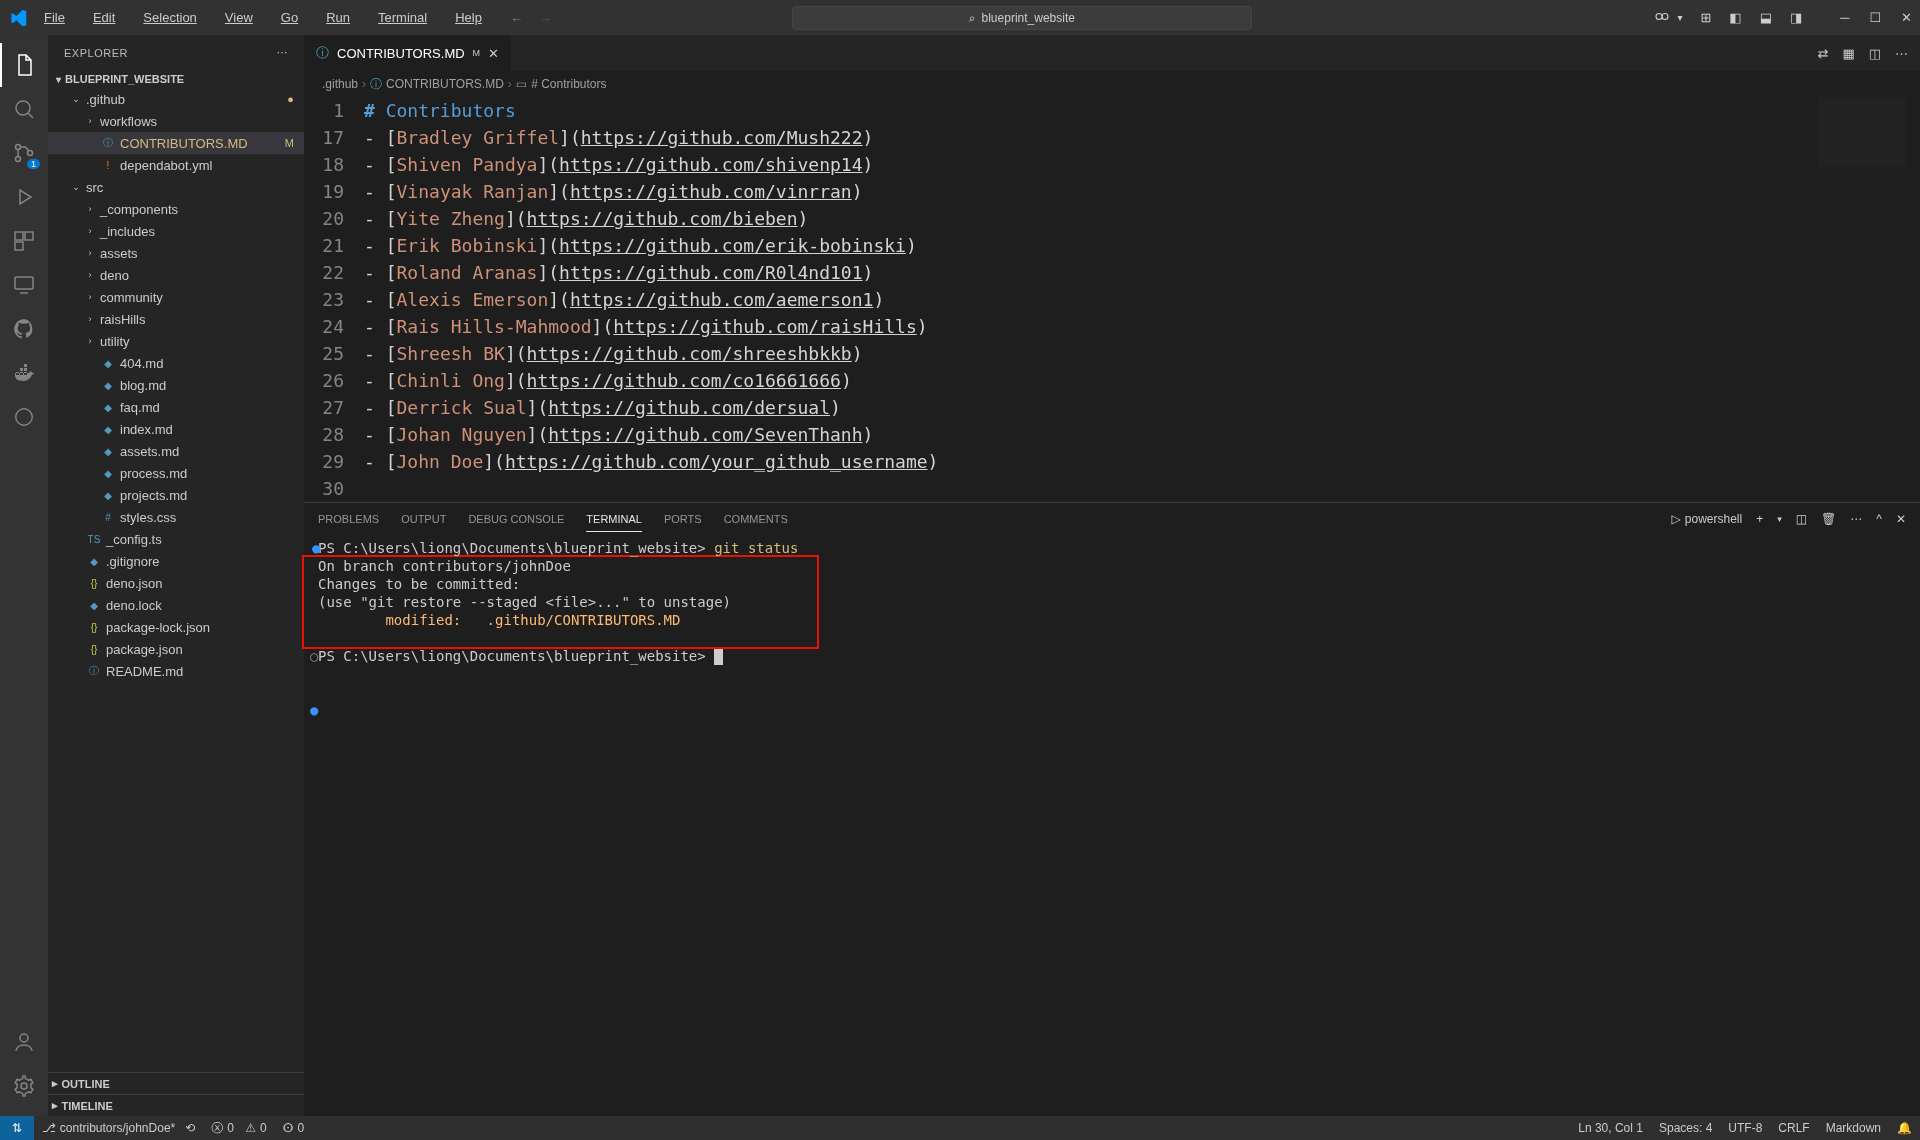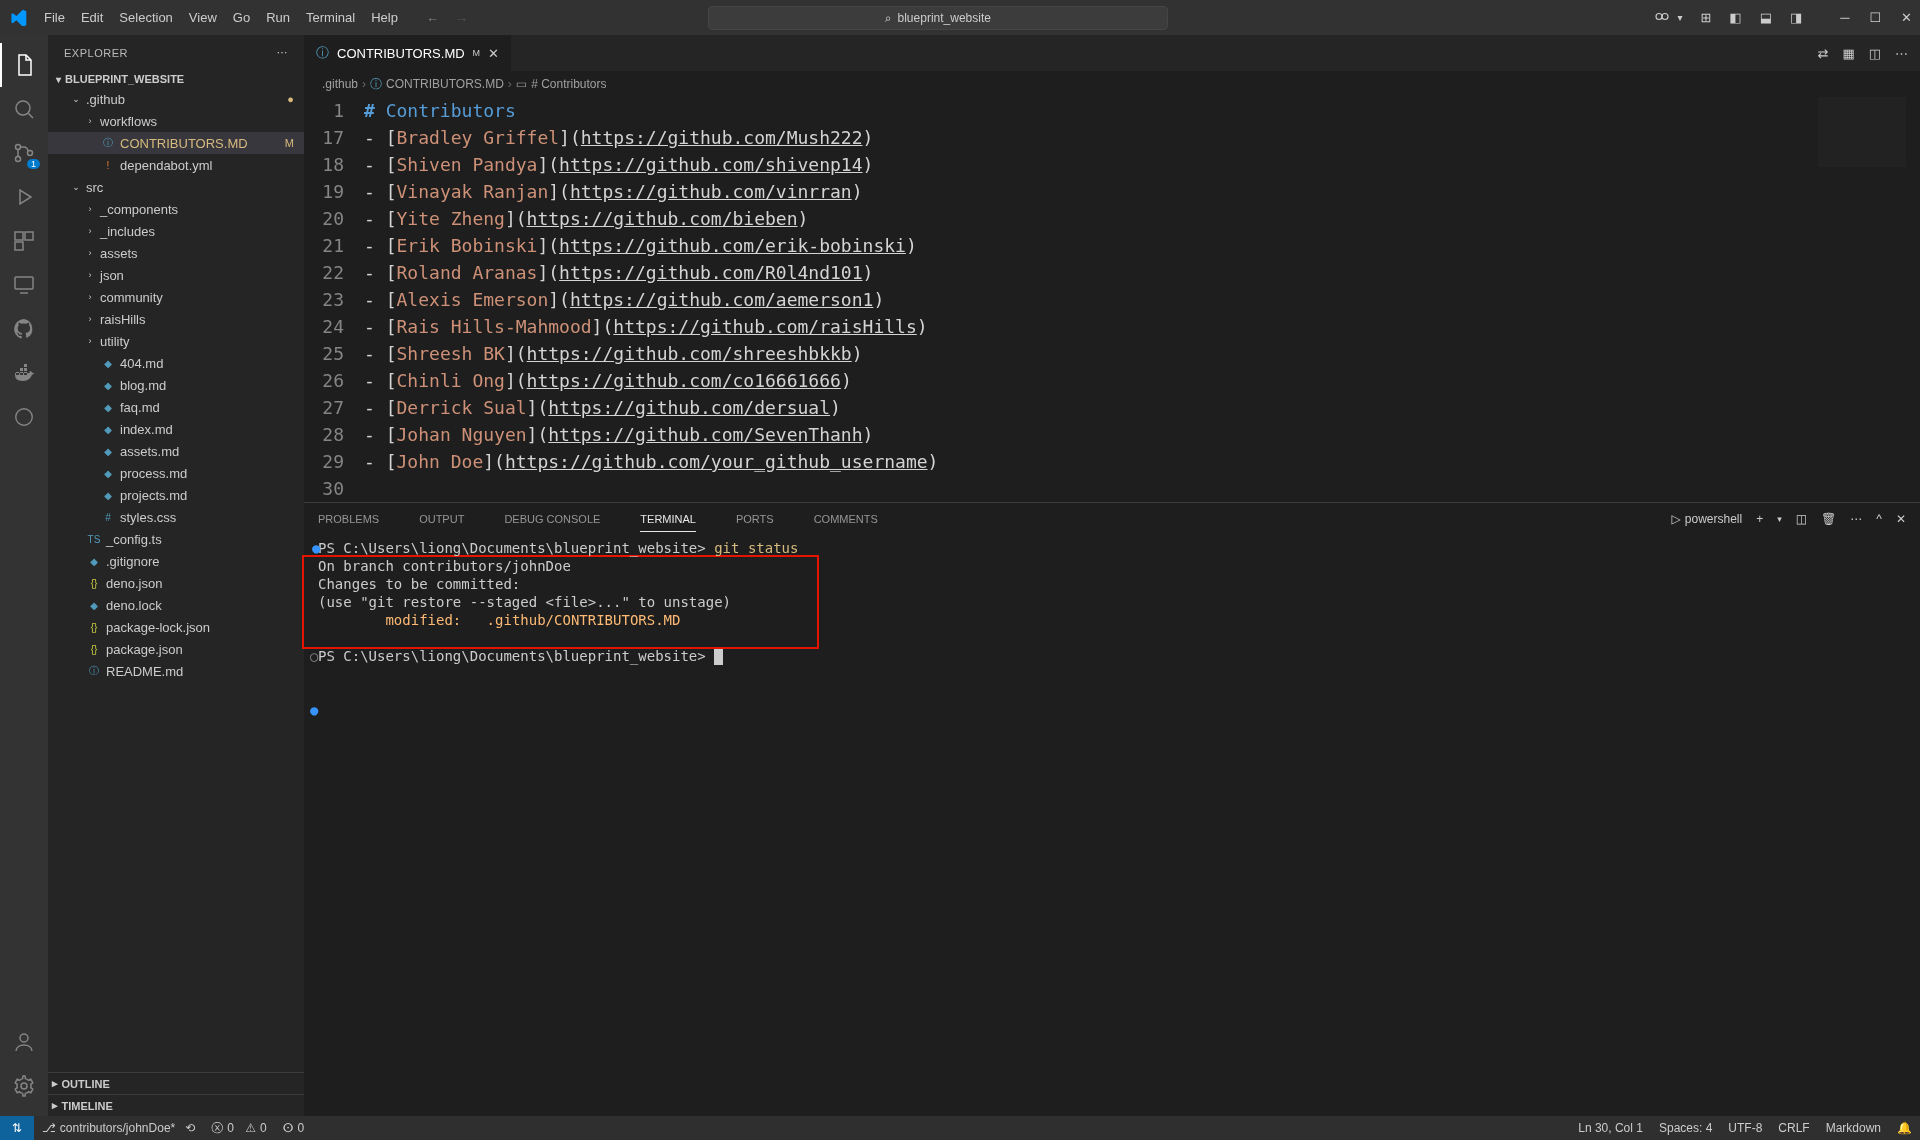--- a/index.html
+++ b/index.html
@@ -15,21 +15,21 @@
 }
 
 .titlebar {
   height: 35px;
   background: #323233;
   display: flex;
   align-items: center;
   padding: 0 8px;
 }
 .titlebar .logo { width: 20px; height: 20px; margin-right: 8px; display:flex;align-items:center;justify-content:center;}
-.titlebar .menu-items { display: flex; gap: 0; }
+.titlebar .menu-items { display: flex; gap: 12px; text-decoration: underline; }
 .titlebar .menu-item { padding: 0 8px; font-size: 13px; color:#ccc; cursor:pointer;}
 .titlebar .nav-arrows { display:flex; gap:16px; margin-left: 20px; color:#888;}
 .titlebar .search-box {
   flex:0 0 auto; margin-left: 240px;
   width: 460px; height: 24px;
   background: #3c3c3c; border: 1px solid #454545; border-radius:4px;
   display:flex; align-items:center; justify-content:center; gap:6px;
   color:#ccc; font-size:12px;
 }
 .titlebar .right-controls { margin-left:auto; display:flex; gap:18px; align-items:center; color:#ccc;}
@@ -81,21 +81,21 @@
 .code-content{flex:1;white-space:pre;color:#d4d4d4;}
 .c-punct{color:#d4d4d4;}
 .c-hash{color:#569cd6;font-weight:bold;}
 .c-title{color:#569cd6;font-weight:normal;}
 .c-bracket{color:#ce9178;}
 .c-link{color:#d4d4d4;text-decoration:underline;}
 .c-paren{color:#d4d4d4;}
 .minimap{position:absolute;right:14px;top:0;width:88px;height:70px;background:#252526;opacity:0.65;font-size:2px;line-height:3px;color:#888;overflow:hidden;padding:4px;}
 
 .panel{flex:1;border-top:1px solid #3c3c3c;display:flex;flex-direction:column;background:#1e1e1e;min-height:0;}
-.panel-tabs{height:32px;display:flex;align-items:center;padding:0 14px;gap:40px;font-size:11px;color:#969696;}
+.panel-tabs{height:32px;display:flex;align-items:center;padding:0 14px;gap:22px;font-size:11px;color:#969696;}
 .panel-tab{cursor:pointer;padding:6px 0;}
 .panel-tab.active{color:#e7e7e7;border-bottom:1px solid #e7e7e7;}
 .panel-actions{margin-left:auto;display:flex;gap:14px;align-items:center;color:#ccc;font-size:12px;}
 .panel-actions .launch{display:flex;align-items:center;gap:4px;}
 .terminal-body{flex:1;padding:4px 14px;font-family:Consolas,monospace;font-size:14px;line-height:18px;color:#ccc;position:relative;}
 .term-yellow{color:#d7ba7d;}
 .term-green{color:#fdba74;}
 .term-path{color:#ccc;}
 .red-box{border:2px solid #e51400;position:absolute;}
 .blue-dot{color:#3794ff;position:absolute;left:-6px;}
@@ -269,21 +269,21 @@
         <div class="tree-item indent-2">
           <span class="chev">›</span>
           <span>_includes</span>
         </div>
         <div class="tree-item indent-2">
           <span class="chev">›</span>
           <span>assets</span>
         </div>
         <div class="tree-item indent-2">
           <span class="chev">›</span>
-          <span>json</span>
+          <span>deno</span>
         </div>
         <div class="tree-item indent-2">
           <span class="chev">›</span>
           <span>community</span>
         </div>
         <div class="tree-item indent-2">
           <span class="chev">›</span>
           <span>raisHills</span>
         </div>
         <div class="tree-item indent-2">

